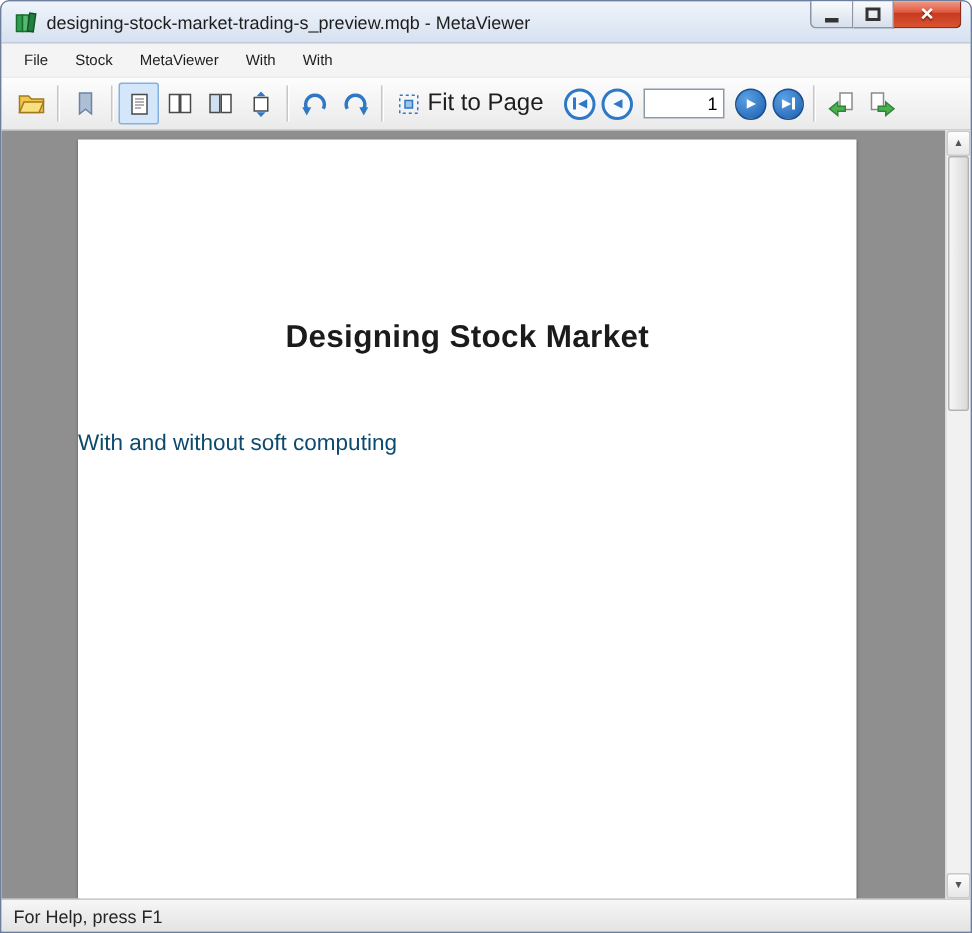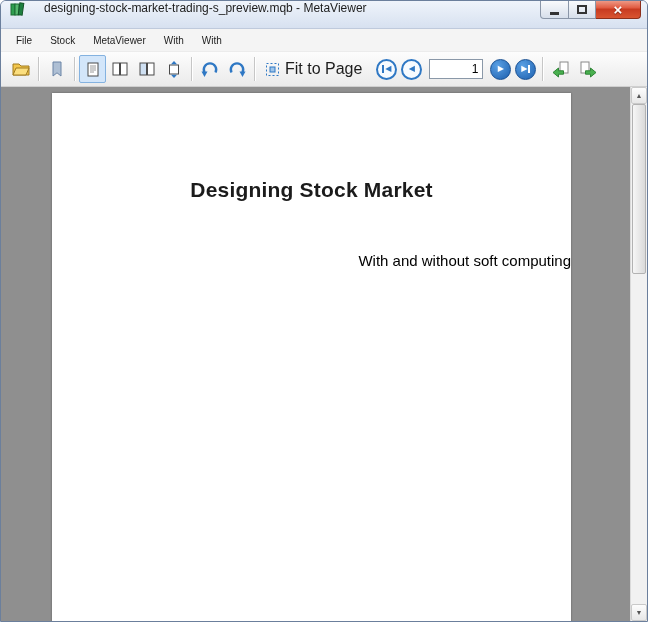--- a/index.html
+++ b/index.html
@@ -12,22 +12,22 @@
     border-radius: 6px 6px 0 0;
     display: flex; flex-direction: column;
     overflow: hidden; background: #eef2f8;
   }
 
   
   .titlebar {
     flex: 0 0 28px; height: 28px;
     background: linear-gradient(#eff4fb, #d7e1f0);
     border-bottom: 1px solid #bfcadc;
-    display: flex; 
-    padding: 0 8px; position: relative; gap: 13px;
+    display: flex; align-items: center;
+    padding: 0 8px; position: relative;
   }
   .app-icon { width: 16px; height: 16px; margin-right: 6px; display: flex; }
   .title-text { font-size: 12px; color: #1d1d1d; white-space: nowrap; }
   .caption-buttons { position: absolute; right: 6px; top: -1px; display: flex; }
   .cap-btn { height: 19px; display: flex; align-items: center; justify-content: center;
              border: 1px solid #8a96a8; border-top: none; }
   .cap-btn.min { width: 29px; border-radius: 0 0 0 4px; background: linear-gradient(#fbfcfd,#d7dfeb); }
   .cap-btn.max { width: 27px; border-left: none; background: linear-gradient(#fbfcfd,#d7dfeb); }
   .cap-btn.close { width: 45px; border-left: none; border-radius: 0 0 4px 0;
              background: linear-gradient(#f0a18e 0%, #e0593f 45%, #c73a20 50%, #d95430 100%);
@@ -61,23 +61,23 @@
   .nav-filled  { background: radial-gradient(circle at 35% 30%, #5aa0e4, #1c5fae);
                  color: #fff; border: 1px solid #174f92; }
   .tri { font-size: 8px; line-height: 1; }
   .nav-bar { display: inline-block; width: 2px; height: 8px; background: currentColor; }
 
   
   .content { flex: 1 1 auto; display: flex; min-height: 0; }
   .canvas { flex: 1 1 auto; background: #8f8f8f; position: relative; overflow: hidden; }
   .page { position: absolute; left: 51px; top: 6px; width: 519px; height: 640px;
           background: #fff; box-shadow: 0 0 2px rgba(0,0,0,.35); }
-  .doc-title { padding-top: 82px; text-align: center; font-size: 21px; font-weight: bold;
+  .doc-title { padding-top: 117px; text-align: center; font-size: 21px; font-weight: bold;
                line-height: 1.4; color: #1b1b1b; letter-spacing: .2px; }
-  .doc-subtitle { margin-top: 48px; text-align: right; font-size: 15px; color: #000000; }
+  .doc-subtitle { margin-top: 48px; text-align: left; font-size: 15px; color: #0c4a6e; }
 
   
   .scrollbar { flex: 0 0 17px; width: 17px; background: #f1f1f1; border-left: 1px solid #dadada;
                display: flex; flex-direction: column; }
   .sb-btn { flex: 0 0 17px; height: 17px; display: flex; align-items: center; justify-content: center;
             background: linear-gradient(#fdfdfd, #e7e7e7); border: 1px solid #c9c9c9; border-radius: 2px; }
   .sb-arrow { font-size: 7px; color: #555; line-height: 1; }
   .sb-track { flex: 1 1 auto; position: relative; }
   .sb-thumb { position: absolute; top: 0; left: 1px; right: 1px; height: 170px;
               background: linear-gradient(90deg, #f6f6f6, #dadada); border: 1px solid #b2b2b2;
@@ -247,14 +247,17 @@
       </div>
       <div class="sb-track">
         <div class="sb-thumb"></div>
       </div>
       <div class="sb-btn">
         <span class="sb-arrow">▼</span>
       </div>
     </div>
   </div>
 
+  <div class="statusbar">
+    <span>For Help, press F1</span>
+  </div>
 
 </div>
 
 </body></html>

